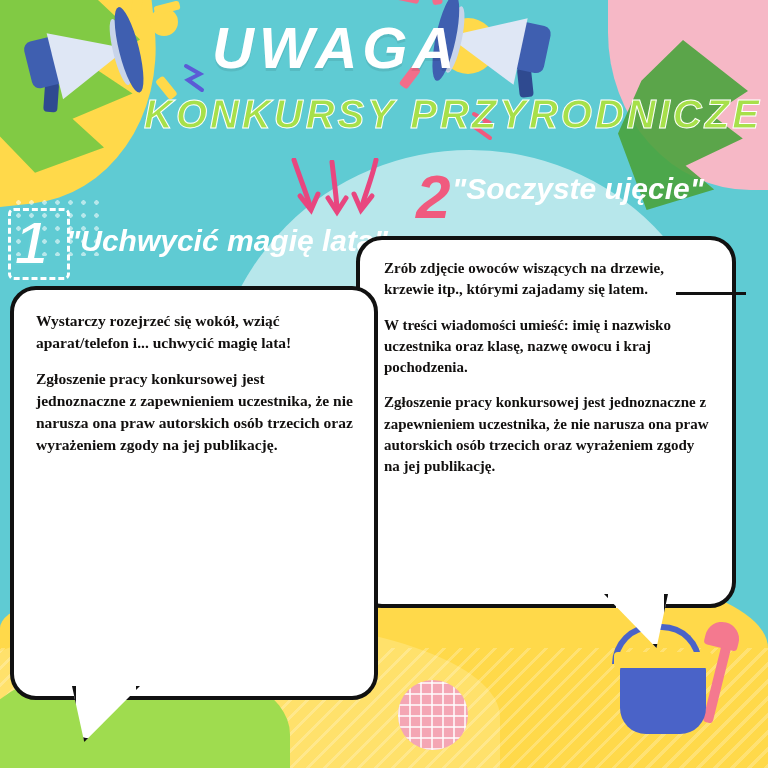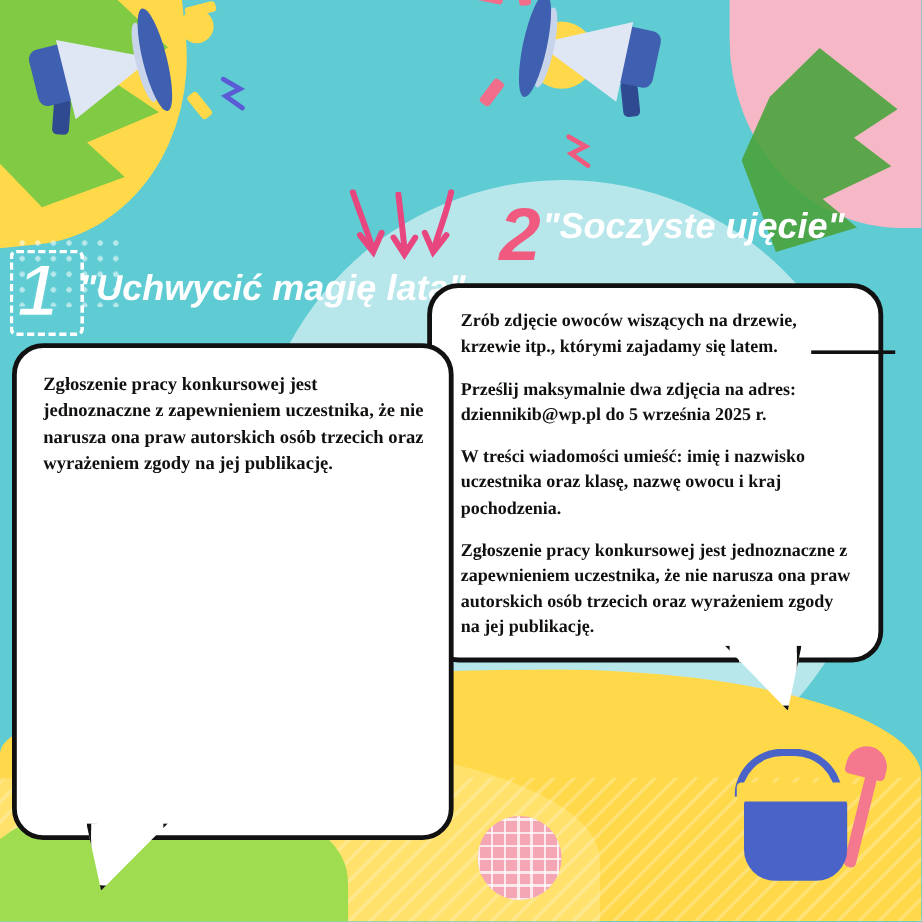--- a/index.html
+++ b/index.html
@@ -206,21 +206,21 @@
     position:absolute;left:58px;bottom:-46px;width:60px;height:52px;
     background:#ffffff;border:4px solid #111111;border-top:none;
     clip-path:polygon(0 0,100% 0,18% 100%);
     border-radius:0 0 0 14px;
   }
   .bl-underline{
     position:absolute;right:22px;top:292px;width:70px;height:3px;background:#111;
   }
 
   .bubble-right{
-    left:356px;top:236px;width:380px;height:316px;padding:18px 22px 16px 24px;
+    left:356px;top:236px;width:380px;height:372px;padding:18px 22px 16px 24px;
   }
   .bubble-right p{font-size:15px;line-height:1.42;}
   .bubble-right .tail{
     position:absolute;right:64px;bottom:-44px;width:56px;height:50px;
     background:#ffffff;border:4px solid #111111;border-top:none;
     clip-path:polygon(0 0,100% 0,82% 100%);
   }
   .tail-cover{
     position:absolute;background:#ffffff;height:8px;
   }
@@ -277,20 +277,22 @@
     <svg width="34" height="34" viewBox="0 0 34 34">
         <polyline points="4,4 18,12 6,18 20,28" fill="none" stroke="#5b5bd6" stroke-width="4" stroke-linecap="round"></polyline>
       </svg>
   </div>
   <div class="zig" style="left:470px;top:108px;">
     <svg width="34" height="34" viewBox="0 0 34 34">
         <polyline points="4,6 18,14 6,20 20,30" fill="none" stroke="#f05a7e" stroke-width="4" stroke-linecap="round"></polyline>
       </svg>
   </div>
 
+  <div class="title-uwaga">UWAGA</div>
+  <div class="title-sub">KONKURSY PRZYRODNICZE</div>
 
   <div class="arrow" style="left:286px;top:158px;">
     <svg width="40" height="58" viewBox="0 0 40 58">
         <path d="M8 2 C14 20, 20 34, 24 48" fill="none" stroke="#e8467f" stroke-width="5" stroke-linecap="round"></path>
         <path d="M14 38 L25 52 L32 36" fill="none" stroke="#e8467f" stroke-width="5" stroke-linecap="round"></path>
       </svg>
   </div>
   <div class="arrow" style="left:322px;top:160px;">
     <svg width="36" height="58" viewBox="0 0 36 58">
         <path d="M10 2 C12 20, 14 34, 15 48" fill="none" stroke="#e8467f" stroke-width="5" stroke-linecap="round"></path>
@@ -306,27 +308,27 @@
 
   <div class="num1-box"></div>
   <div class="num num1">1</div>
   <div class="h-one">"Uchwycić magię lata"</div>
 
   <div class="num num2">2</div>
   <div class="h-two">"Soczyste ujęcie"</div>
 
   <div class="bubble bubble-right">
     <p>Zrób zdjęcie owoców wiszących na drzewie, krzewie itp., którymi zajadamy się latem.</p>
-    <p>Prześlij maksymalnie dwa zdjęcia na adres: dziennikib@wp.pl do 5 września 2025 r.</p>
     <p>W treści wiadomości umieść: imię i nazwisko uczestnika oraz klasę, nazwę owocu i kraj pochodzenia.</p>
     <p>Zgłoszenie pracy konkursowej jest jednoznaczne z zapewnieniem uczestnika, że nie narusza ona praw autorskich osób trzecich oraz wyrażeniem zgody na jej publikację.</p>
     <div class="tail"></div>
     <div class="tail-cover" style="right:68px;bottom:-4px;width:48px;"></div>
   </div>
 
   <div class="bubble bubble-left">
+    <p>Wystarczy rozejrzeć się wokół, wziąć aparat/telefon i... uchwycić magię lata!</p>
     <p>Zgłoszenie pracy konkursowej jest jednoznaczne z zapewnieniem uczestnika, że nie narusza ona praw autorskich osób trzecich oraz wyrażeniem zgody na jej publikację.</p>
     <div class="tail"></div>
     <div class="tail-cover" style="left:62px;bottom:-4px;width:48px;"></div>
   </div>
   <div class="bl-underline"></div>
 
 </div>
 
 </body></html>

